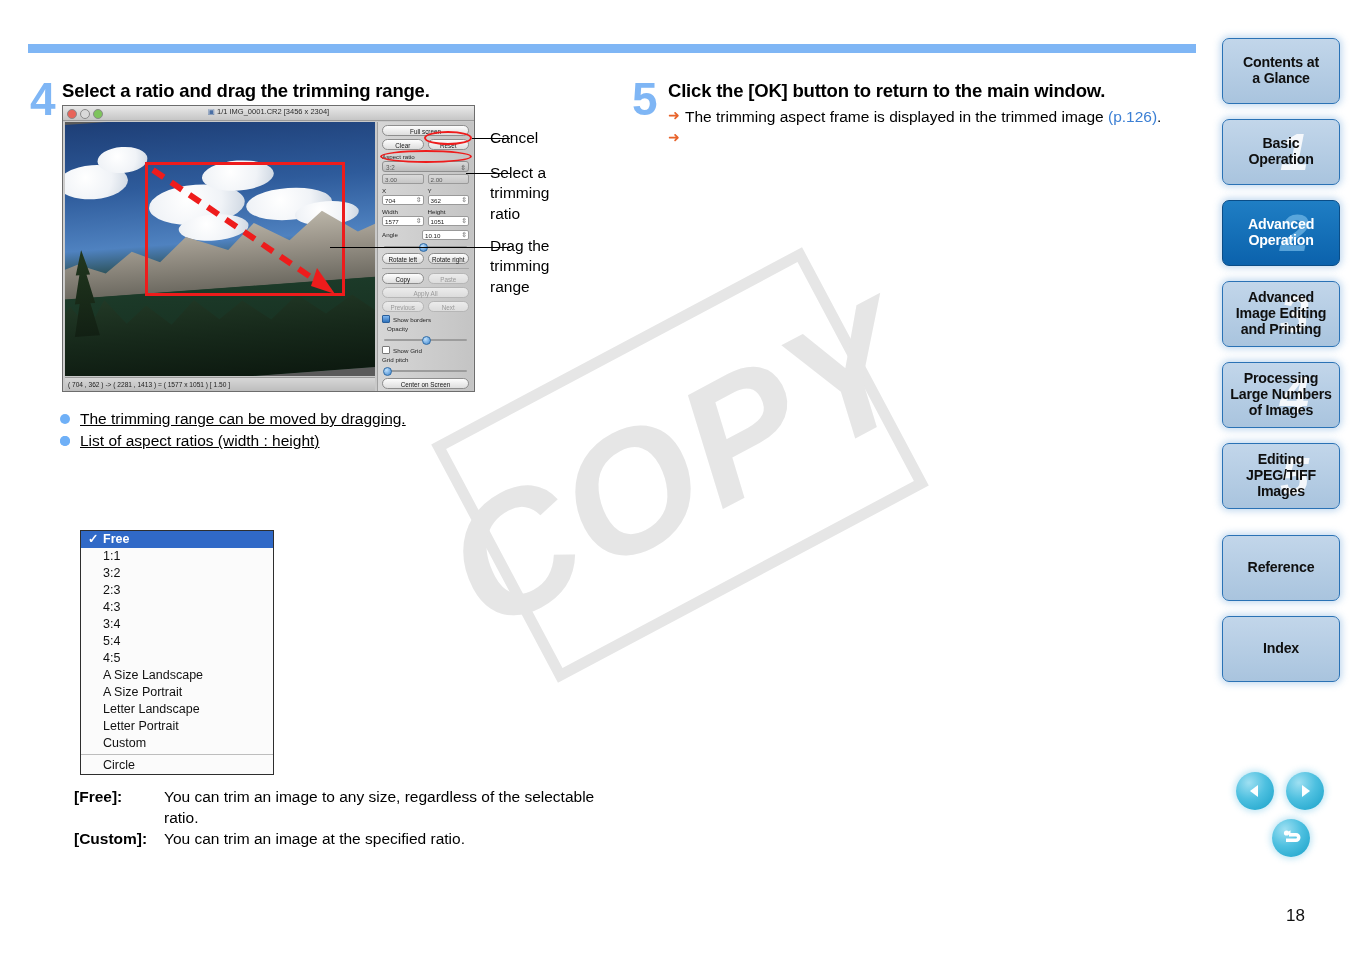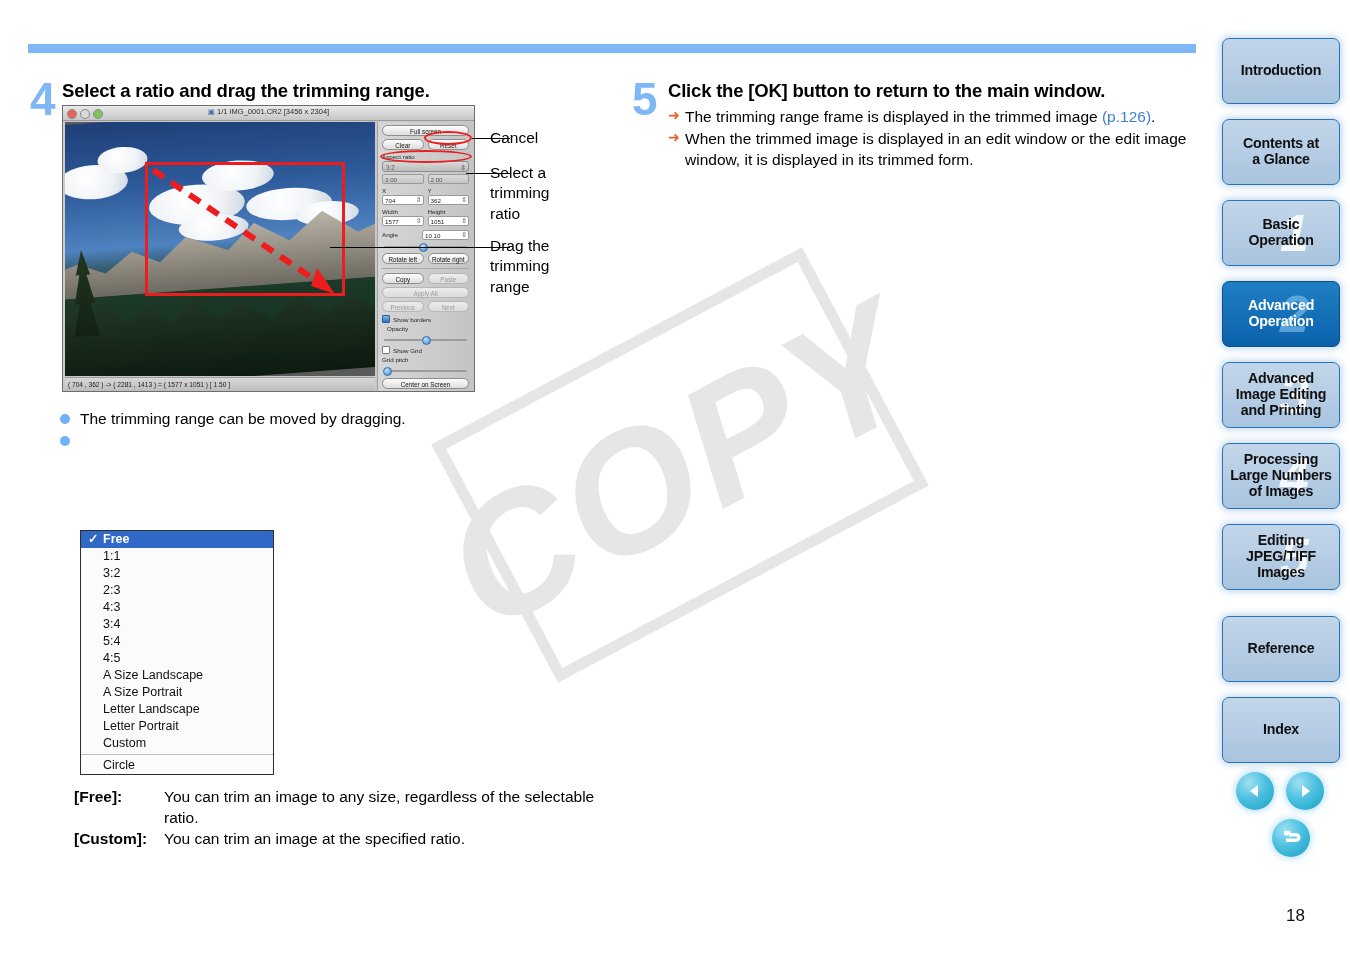--- a/index.html
+++ b/index.html
@@ -219,21 +219,21 @@
   }
 
   
   .leader { position:absolute; background:#000; height:1px; }
   .callout {
     position: absolute; font-size: 15.5px; color:#000; line-height:1.32;
   }
 
   
   .bullets { position: absolute; left: 60px; top: 408px; width: 545px; }
-  .bullet { position: relative; padding-left: 20px; font-size: 15.5px; line-height: 1.37; margin-bottom: 1px; }
+  .bullet { position: relative; padding-left: 20px; font-size: 15.5px; line-height: 1.37; margin-bottom: 1px; text-decoration: underline; }
   .bullet .dot {
     position:absolute; left: 0; top: 6px; width: 10px; height: 10px;
     border-radius:50%; background:#6fb0f7;
   }
 
   
   .dropdown {
     position:absolute; left: 80px; top: 530px; width: 194px;
     border:1px solid #2e2e2e; background:#fbfbfb; box-sizing:border-box;
     font-size: 12.5px; color:#111;
@@ -436,20 +436,24 @@
 trimming
 range</div>
 
   <div class="bullets">
     <div class="bullet">
       <span class="dot"></span>
       <span>The trimming range can be moved by dragging.</span>
     </div>
     <div class="bullet">
       <span class="dot"></span>
+    </div>
+    <div class="bullet">
+      <span class="dot"></span>
+      <span>List of aspect ratios (width : height)</span>
     </div>
   </div>
 
   <div class="dropdown">
     <div class="dd-item sel">
       <span class="tick">✓</span>
       <span>Free</span>
     </div>
     <div class="dd-item"><span>1:1</span></div>
     <div class="dd-item"><span>3:2</span></div>
@@ -477,34 +481,29 @@
       <div class="def-desc">You can trim an image at the specified ratio.</div>
     </div>
   </div>
 
   <div class="step" id="step5">
     <div class="step-num">5</div>
     <div class="step-title">Click the [OK] button to return to the main window.</div>
     <div class="arrow-list">
       <div class="arrow-item">
         <span class="arw">➜</span>
-        <span>The trimming range frame is displayed in the trimmed image </span><span class="pagelink">(p.126)</span><span>.</span>
+        <span>The trimming aspect frame is displayed in the trimmed image </span><span class="pagelink">(p.126)</span><span>.</span>
       </div>
       <div class="arrow-item">
         <span class="arw">➜</span>
-        <span>When the trimmed image is displayed in an edit window or the edit image window, it is displayed in its trimmed form.</span>
       </div>
     </div>
   </div>
 
   <div class="sidebar">
-    <div class="tab" style="height:66px;">
-      <span class="tab-num"></span>
-      <span class="tab-label" style="white-space:pre-line;">Introduction</span>
-    </div>
     <div class="tab" style="height:66px;">
       <span class="tab-num"></span>
       <span class="tab-label" style="white-space:pre-line;">Contents at
 a Glance</span>
     </div>
     <div class="tab" style="height:66px;">
       <span class="tab-num">1</span>
       <span class="tab-label" style="white-space:pre-line;">Basic
 Operation</span>
     </div>

